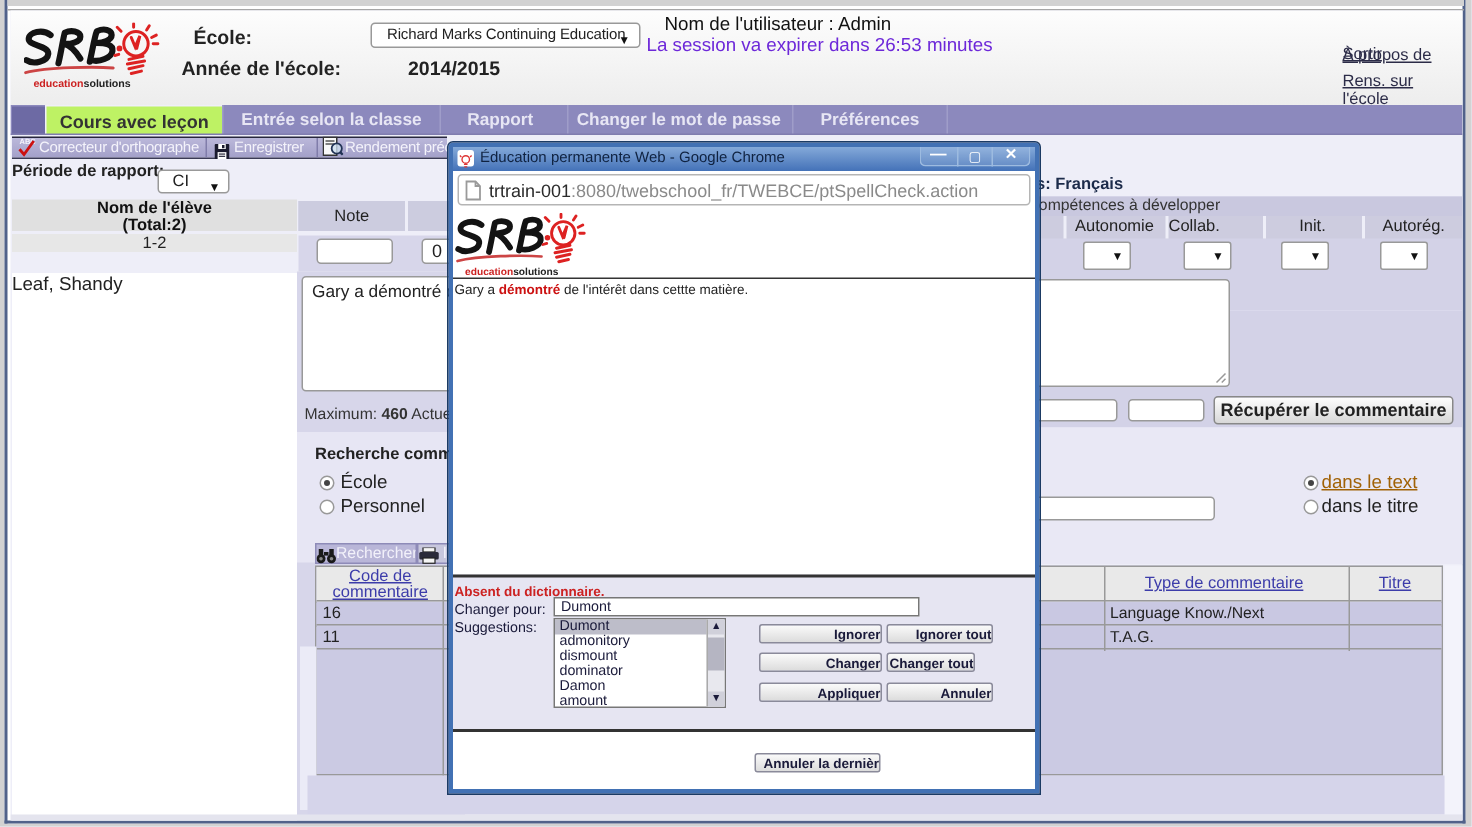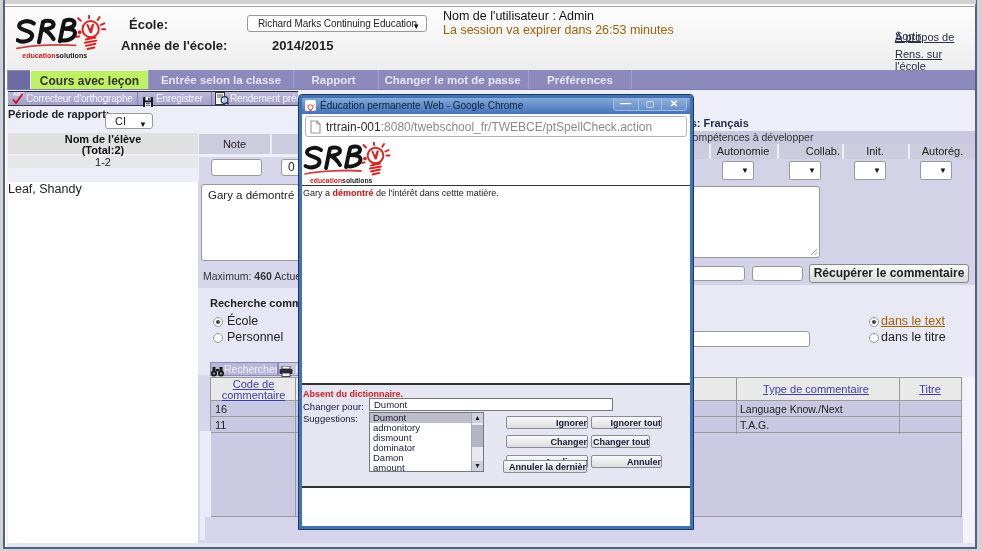--- a/index.html
+++ b/index.html
@@ -37,21 +37,21 @@
       <path d="M58,21 L60.5,20.3"></path>
     </g>
   </svg>
   </div>
   <div class="abs b" style="left:122px;top:10px;font-size:13px;color:#222;">École:</div>
   <div class="abs b" style="left:114px;top:31px;font-size:13px;color:#222;">Année de l'école:</div>
   <div class="abs b" style="left:265px;top:31px;font-size:13px;color:#222;">2014/2015</div>
 
   <div class="abs" style="left:240px;top:8px;width:180px;height:17px;background:#fff;border:1px solid #999;border-radius:3px;font-size:10px;letter-spacing:-0.1px;color:#222;line-height:15px;padding-left:10px;white-space:nowrap;">Richard Marks Continuing Education<span style="position:absolute;right:6px;top:3px;font-size:8px;color:#111;">▼</span></div>
   <div class="abs" style="left:436px;top:2px;font-size:12.5px;color:#111;">Nom de l'utilisateur : Admin</div>
-  <div class="abs" style="left:436px;top:16px;font-size:12.5px;color:#a16207;text-align:right;">La session va expirer dans 26:53 minutes</div>
+  <div class="abs" style="left:424px;top:16px;font-size:12.5px;color:#6d28d9;text-align:right;">La session va expirer dans 26:53 minutes</div>
   <div class="abs" style="left:888px;top:24px;width:62px;font-size:11px;color:#2c2c48;text-decoration:underline;">À propos de</div>
   <div class="abs" style="left:888px;top:23px;width:62px;font-size:11px;color:#2c2c48;text-decoration:underline;">Sortir</div>
   <div class="abs" style="left:888px;top:41px;width:52px;font-size:11px;color:#2c2c48;text-decoration:underline;line-height:12px;">Rens. sur l'école</div>
 
   <div class="abs" style="left:0;top:63px;width:968px;height:20px;background:#8c89bd;"></div>
   <div class="abs" style="left:1px;top:64px;width:22px;height:19px;background:#6d6aa4;"></div>
   <div class="abs" style="left:23px;top:63px;width:118px;height:20px;background:#bef264;border-left:1px solid #f0eff8;border-top:1px solid #f0eff8;text-align:center;font-size:12px;font-weight:bold;color:#333;line-height:20px;">Cours avec leçon</div>
   <div class="abs b" style="left:141px;top:63px;width:145px;height:20px;text-align:center;font-size:11.5px;color:#e7e6f4;line-height:20px;border-left:1px solid #9f9dc9;">Entrée selon la classe</div>
   <div class="abs b" style="left:286px;top:63px;width:80px;height:20px;text-align:center;font-size:11.5px;color:#e7e6f4;line-height:20px;border-left:1px solid #9f9dc9;">Rapport</div>
   <div class="abs b" style="left:371px;top:63px;width:148px;height:20px;text-align:center;font-size:11.5px;color:#e7e6f4;line-height:20px;border-left:1px solid #9f9dc9;">Changer le mot de passe</div>
@@ -154,21 +154,21 @@
     <div style="position:absolute;left:525px;top:0;width:1px;height:56px;background:#999;"></div>
     <div style="position:absolute;left:688px;top:0;width:1px;height:56px;background:#999;"></div>
   </div>
 
   <div class="abs b" style="left:658px;top:110px;font-size:11px;color:#1c2b4a;white-space:nowrap;">Cours: Français</div>
   <div class="abs" style="left:500px;top:124px;width:468px;height:76px;background:#d3d2e7;"></div>
   <div class="abs" style="left:500px;top:124px;width:468px;height:13px;background:#c9c8df;font-size:10.5px;color:#333;line-height:13px;padding-left:178px;">Compétences à développer</div>
   <div class="abs" style="left:500px;top:137px;width:468px;height:15px;background:#cdccdf;"></div>
 
   <div class="abs" style="left:702px;top:137px;width:66px;height:15px;border-left:2px solid #eeeef8;text-align:center;font-size:11px;color:#222;line-height:15px;">Autonomie</div>
-  <div class="abs" style="left:770px;top:137px;width:63px;height:15px;border-left:2px solid #eeeef8;text-align:right;font-size:11px;color:#222;line-height:15px;">Collab.</div>
+  <div class="abs" style="left:770px;top:137px;width:63px;height:15px;border-left:2px solid #eeeef8;text-align:left;font-size:11px;color:#222;line-height:15px;">Collab.</div>
   <div class="abs" style="left:835px;top:137px;width:64px;height:15px;border-left:2px solid #eeeef8;text-align:center;font-size:11px;color:#222;line-height:15px;">Init.</div>
   <div class="abs" style="left:901px;top:137px;width:67px;height:15px;border-left:2px solid #eeeef8;text-align:center;font-size:11px;color:#222;line-height:15px;">Autorég.</div>
 
   <div class="abs" style="left:715px;top:154px;width:32px;height:19px;background:#fff;border:1px solid #999;border-radius:2px;">
       <span style="position:absolute;right:4px;top:4px;font-size:8px;color:#111;">▼</span>
     </div>
   <div class="abs" style="left:782px;top:154px;width:32px;height:19px;background:#fff;border:1px solid #999;border-radius:2px;">
       <span style="position:absolute;right:4px;top:4px;font-size:8px;color:#111;">▼</span>
     </div>
   <div class="abs" style="left:847px;top:154px;width:32px;height:19px;background:#fff;border:1px solid #999;border-radius:2px;">
@@ -273,16 +273,16 @@
     <div style="position:absolute;bottom:0;width:100%;height:10px;text-align:center;font-size:7px;line-height:10px;background:#d0d0da;">▼</div>
   </div>
 </div>
 
 <div class="abs btn7" style="left:506px;top:416px;width:82px;height:13px;">Ignorer</div>
 <div class="abs btn7" style="left:591px;top:416px;width:71px;height:13px;">Ignorer tout</div>
 <div class="abs btn7" style="left:506px;top:435px;width:82px;height:13px;">Changer</div>
 <div class="abs btn7" style="left:591px;top:435px;width:59px;height:13px;">Changer tout</div>
 <div class="abs btn7" style="left:506px;top:455px;width:82px;height:13px;">Appliquer</div>
 <div class="abs btn7" style="left:591px;top:455px;width:71px;height:13px;">Annuler</div>
-<div class="abs btn7" style="left:503px;top:460px;width:84px;height:13px;">Annuler la dernièr</div>
+<div class="abs btn7" style="left:503px;top:502px;width:84px;height:13px;">Annuler la dernièr</div>
 <style>
 .btn7 { background:linear-gradient(#fafafa,#dcdcdc); border:1px solid #8a8a9a; border-radius:2px; text-align:right; font-size:9px; font-weight:bold; color:#1a1a3a; line-height:12px; white-space:nowrap; overflow:hidden; }
 </style>
 
 </body></html>

